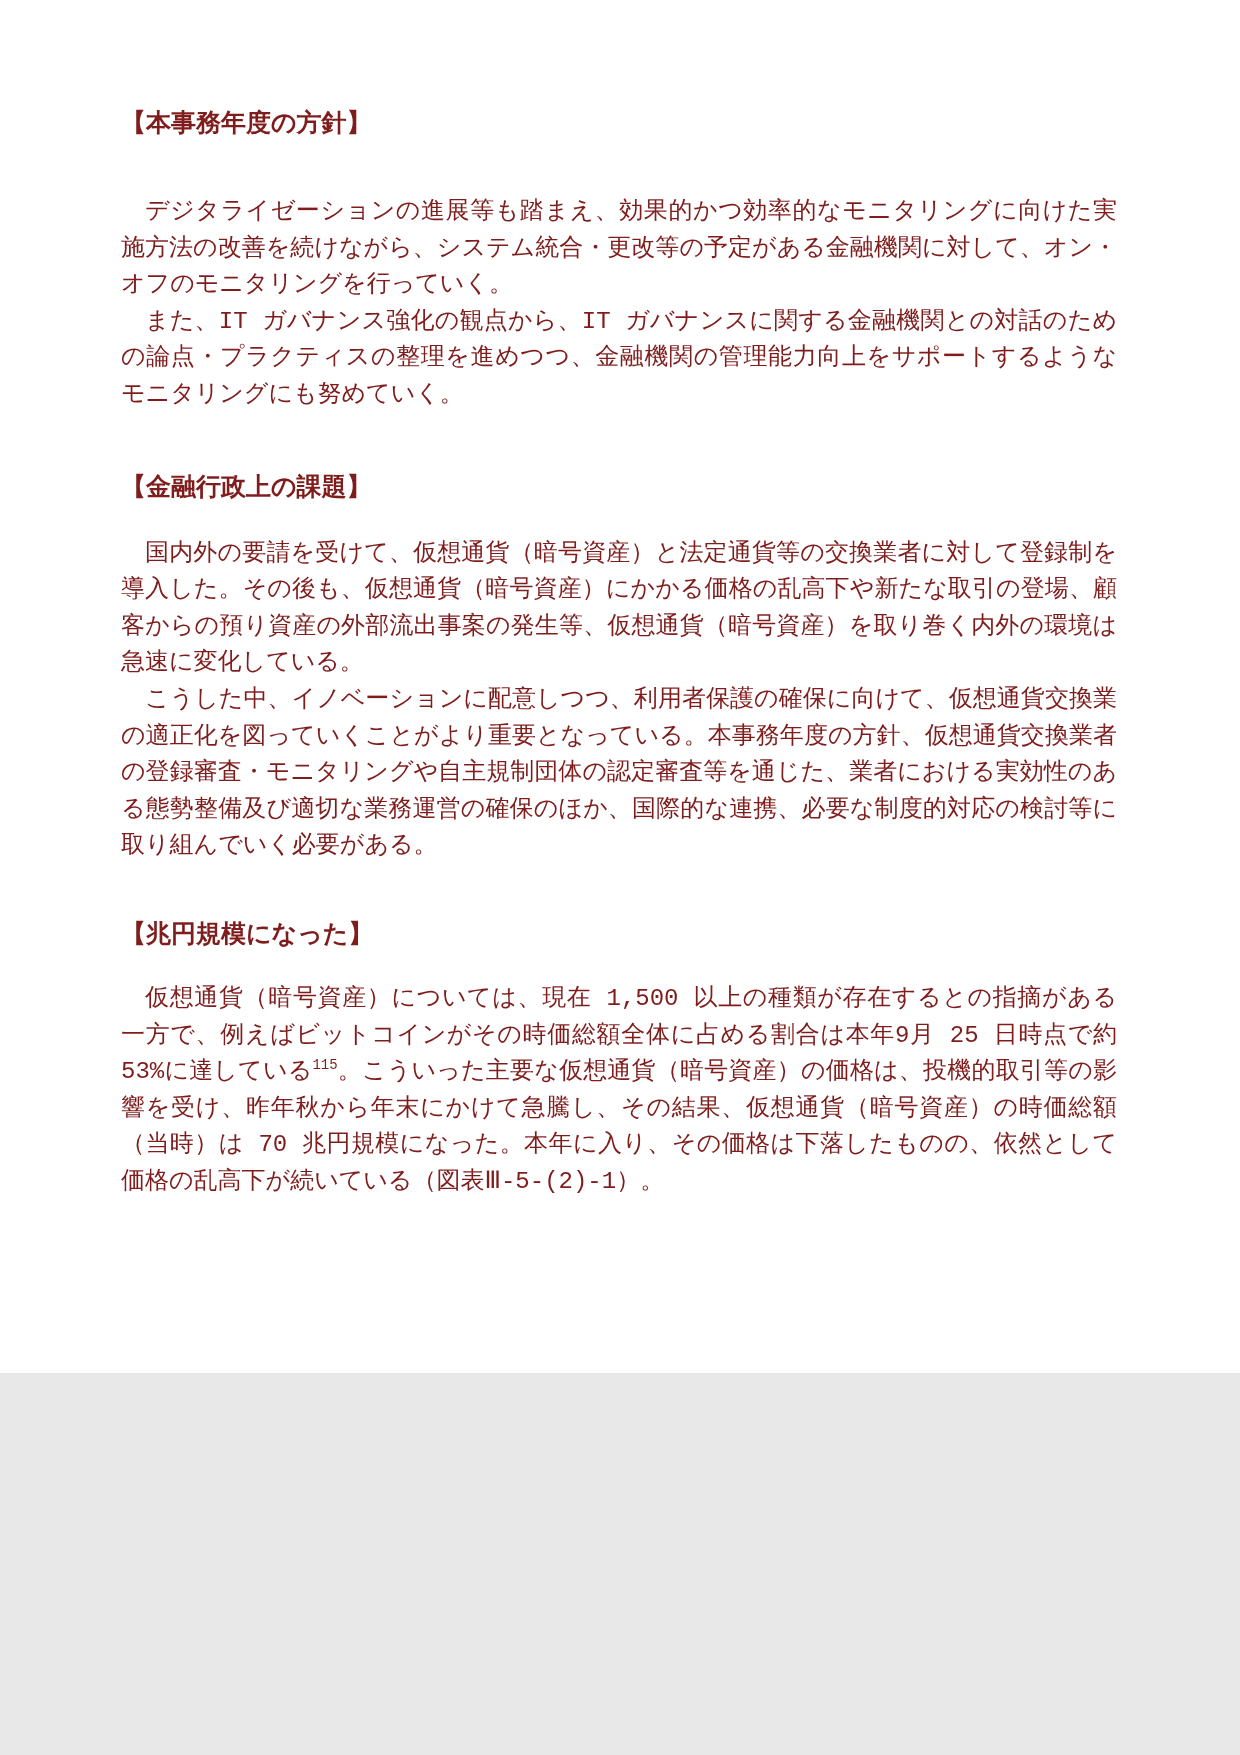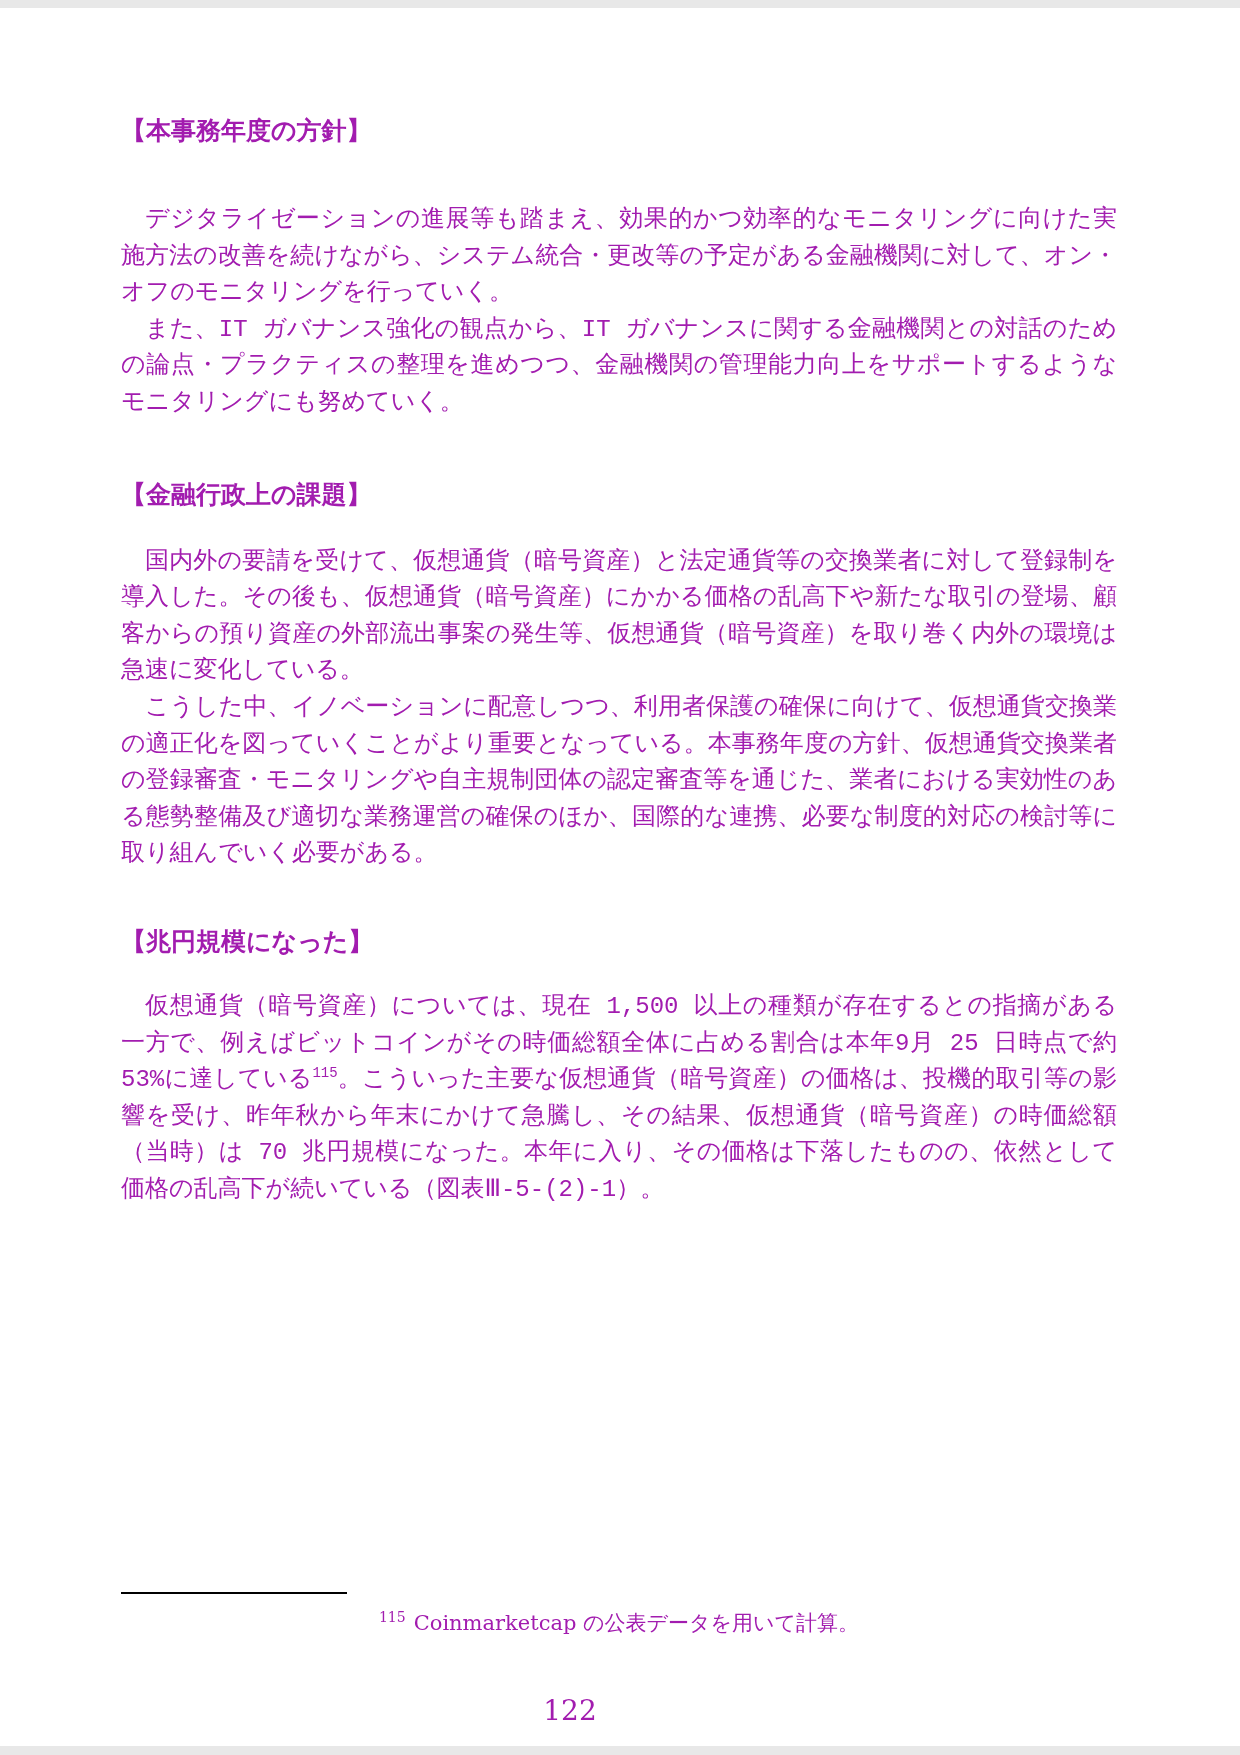--- a/index.html
+++ b/index.html
@@ -1,24 +1,24 @@
 <!DOCTYPE html>
 <html><head>
 <meta charset="utf-8">
 <style>
   html, body { margin: 0; padding: 0; background: #e8e8e8; }
   .page {
     position: relative;
     width: 1240px;
-    height: 1738px;
+    height: 1373px;
     background: #ffffff;
     font-family: "DejaVu Sans", sans-serif;
-    color: #a21caf;
+    color: #7f1d1d;
     overflow: hidden;
-    margin: 8px auto;
+    margin: 0 auto;
   }
   .content {
     position: absolute;
     left: 121px;
     top: 106px;
     width: 996px;
   }
   .bracket-heading {
     font-size: 25px;
     line-height: 34px;

